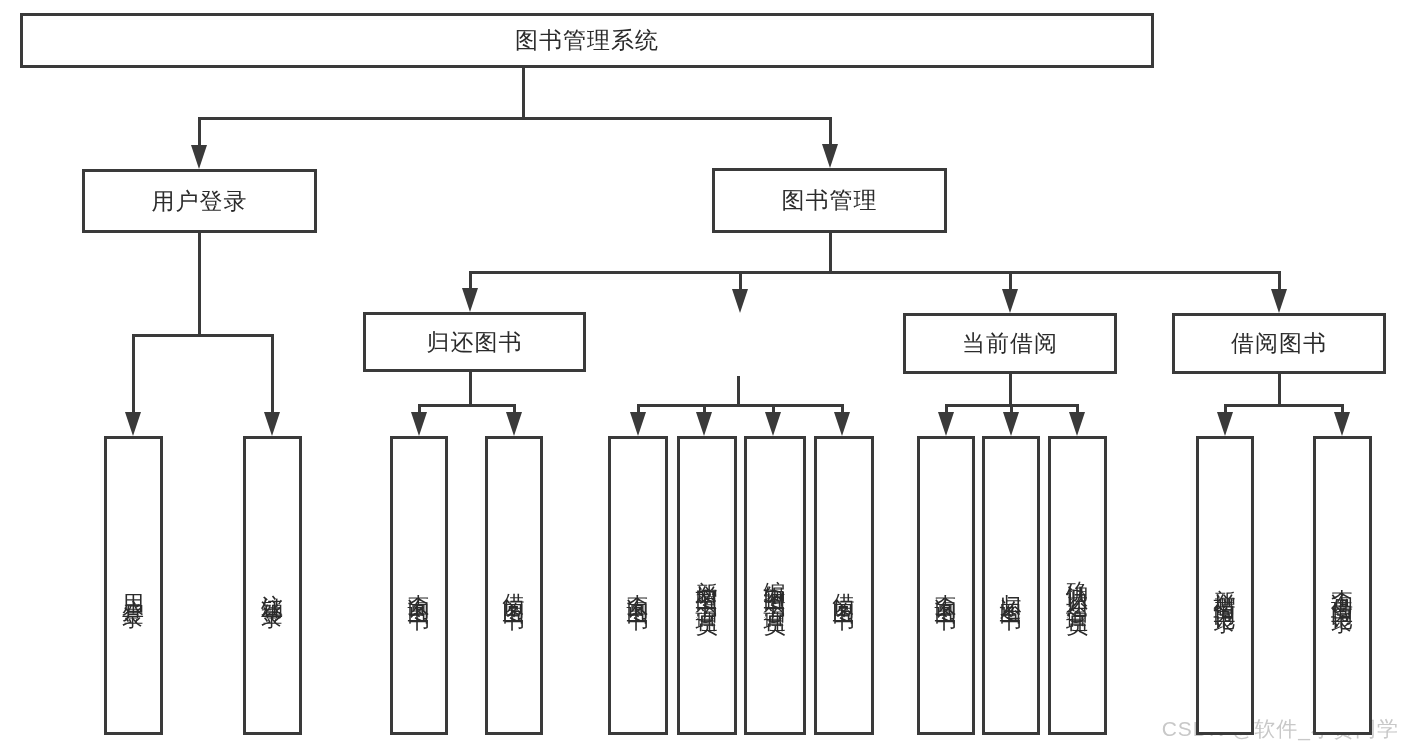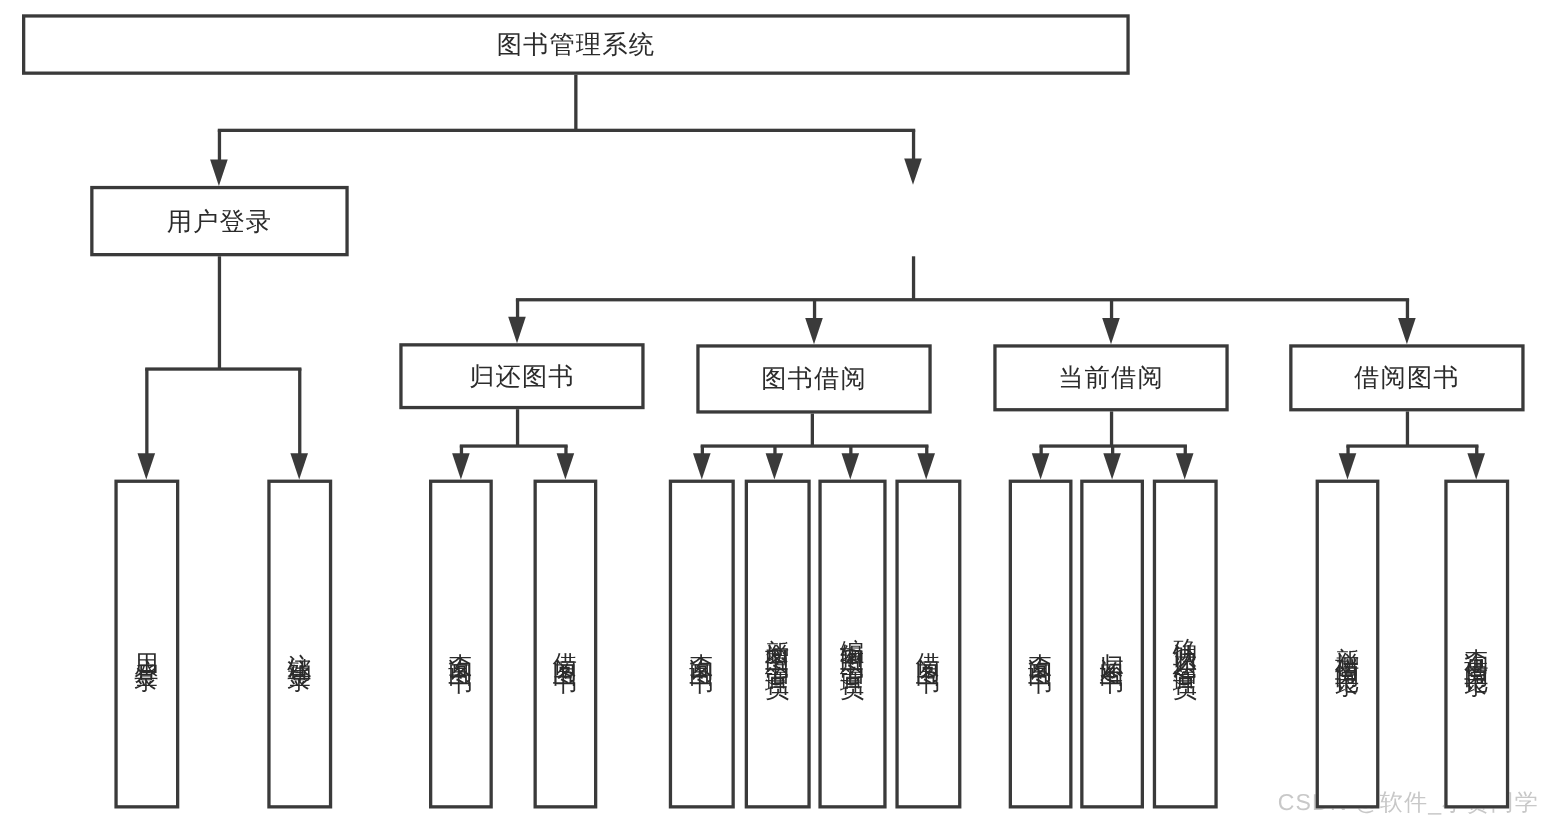--- a/index.html
+++ b/index.html
@@ -29,31 +29,31 @@
   .watermark{
     position:absolute;right:6px;bottom:4px;font-size:21px;
     color:var(--wm);letter-spacing:1px;white-space:nowrap;
   }
 </style>
 </head>
 <body>
 
 <div id="canvas">
   <div class="watermark">CSDN @软件_小贺同学</div>
-<div class="node h-text" style="left: 20px; top: 13px; width: 1007px; height: 55px;">
+<div class="node h-text" style="left: 20px; top: 13px; width: 1134px; height: 55px;">
       <span>图书管理系统</span>
     </div>
     <div class="node h-text" style="left: 82px; top: 169px; width: 235px; height: 64px;">
       <span>用户登录</span>
     </div>
+    <div class="node h-text" style="left: 712px; top: 168px; width: 235px; height: 65px;">
+      <span>图书管理</span>
+    </div>
     <div class="node h-text" style="left: 363px; top: 312px; width: 223px; height: 60px;">
       <span>归还图书</span>
-    </div>
-    <div class="node h-text" style="left: 633px; top: 313px; width: 214px; height: 63px;">
-      <span>图书借阅</span>
     </div>
     <div class="node h-text" style="left: 903px; top: 313px; width: 214px; height: 61px;">
       <span>当前借阅</span>
     </div>
     <div class="node h-text" style="left: 1172px; top: 313px; width: 214px; height: 61px;">
       <span>借阅图书</span>
     </div>
     <div class="node v-text" style="left: 104px; top: 436px; width: 59px; height: 299px;">
       <span>用户登录</span>
     </div>

